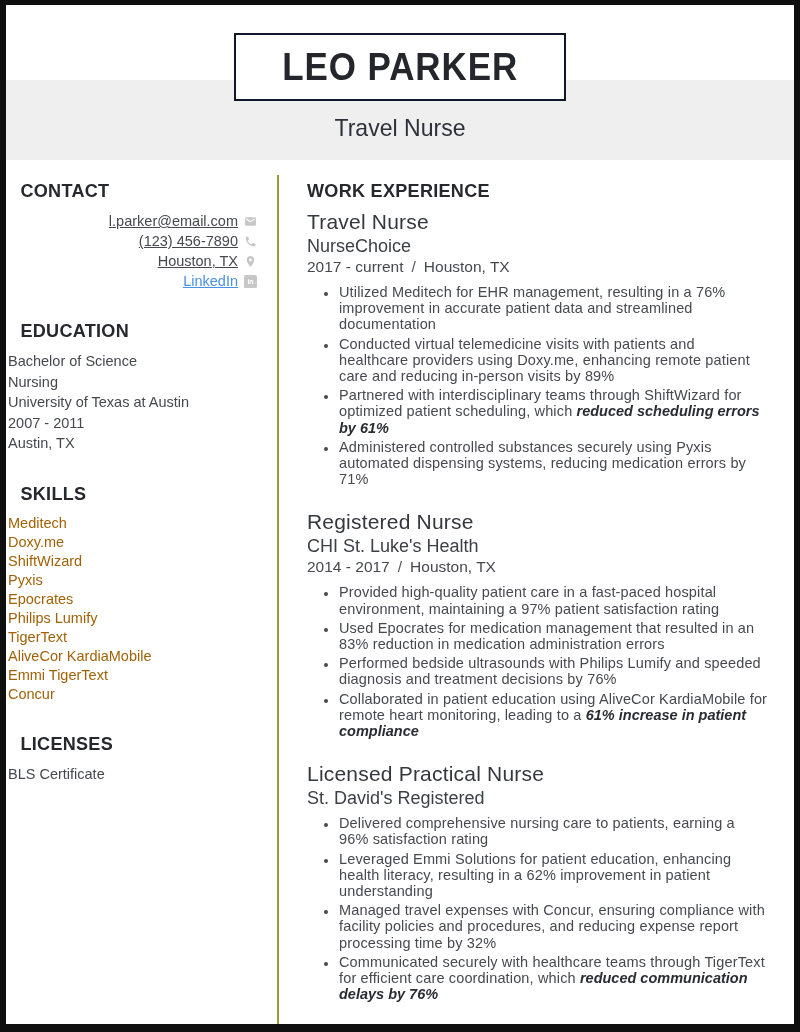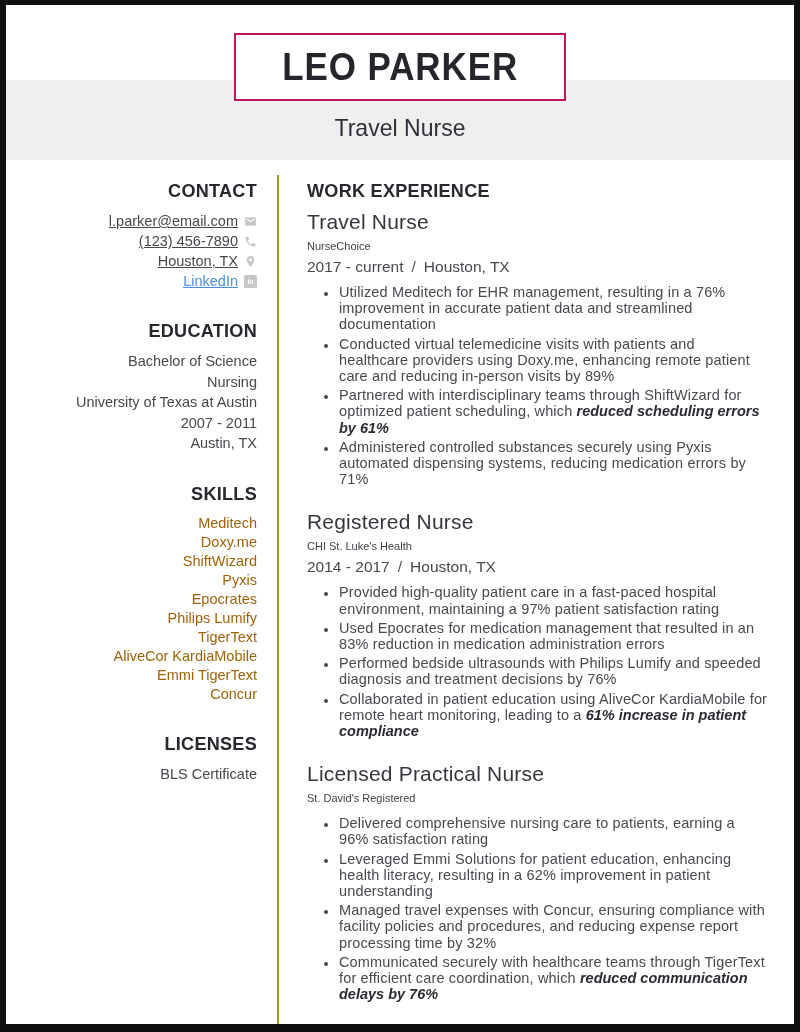--- a/index.html
+++ b/index.html
@@ -18,41 +18,40 @@
     overflow:hidden;
   }
   
   .header{ position:relative; height:155px; flex:0 0 auto; }
   .band{ position:absolute; left:0; top:75px; width:100%; height:80px; background:#efefef; }
   .name-box{
     position:relative; z-index:2;
     width:332px; height:68px;
     margin:28px auto 0 auto;
     background:#ffffff;
-    border:2px solid #be185d;
+    border:2px solid #0f172a;
     display:flex; align-items:center; justify-content:center;
   }
   .name-box h1{
     font-size:38px; font-weight:700; color:#24262c;
     letter-spacing:1px; transform:scaleX(0.92); transform-origin:center;
     white-space:nowrap;
   }
   .subtitle{
     position:relative; z-index:2;
     margin-top:13px; text-align:center;
     font-size:24px; color:#2e3139; font-weight:400;
     transform:scaleX(0.96); transform-origin:center;
   }
   
   .content{ display:flex; margin-top:15px; flex:1 1 auto; min-height:0; }
   .sidebar{
     width:273px; flex:0 0 273px;
     border-right:2px solid #9a9b31;
     padding:6px 20px 0 2px;
-    text-align:right;
   }
   .side-section{ margin-bottom:0; }
   .side-section + .side-section{ margin-top:30px; }
   h2.sec{
     font-size:19px; font-weight:700; color:#26282e;
     letter-spacing:0.3px; line-height:20px;
     transform:scaleX(0.95); transform-origin:right center;
     margin-bottom:10px; white-space:nowrap;
   }
   .c-row{
@@ -70,21 +69,21 @@
     font-size:19px; font-weight:700; color:#26282e;
     letter-spacing:0.3px; line-height:20px;
     transform:scaleX(0.95); transform-origin:left center;
     margin-bottom:9px; white-space:nowrap;
   }
   .job{ margin-bottom:23px; }
   .job h3{
     font-size:21px; font-weight:400; color:#35373e;
     line-height:24px; margin-bottom:3px; letter-spacing:0.2px;
   }
-  .company{ font-size:11px; color:#3c3f46; line-height:18px; margin-bottom:3px; }
+  .company{ font-size:18px; color:#3c3f46; line-height:18px; margin-bottom:3px; }
   .meta{ font-size:15.5px; color:#46484e; line-height:18px; margin-bottom:7px; }
   .meta .sep{ margin:0 8px; color:#55575d; }
   .job ul{ list-style:disc; padding-left:31px;margin-top:8px; }
   .job li{
     font-size:14.5px; color:#47494f; line-height:16.2px;
     letter-spacing:0.15px; margin-bottom:3px; padding-left:1px;
   }
   .job li::marker{ color:#47494f; font-size:12px; }
   .job li .em{ font-weight:700; font-style:italic; color:#2a2c32; letter-spacing:0; }
 </style>

